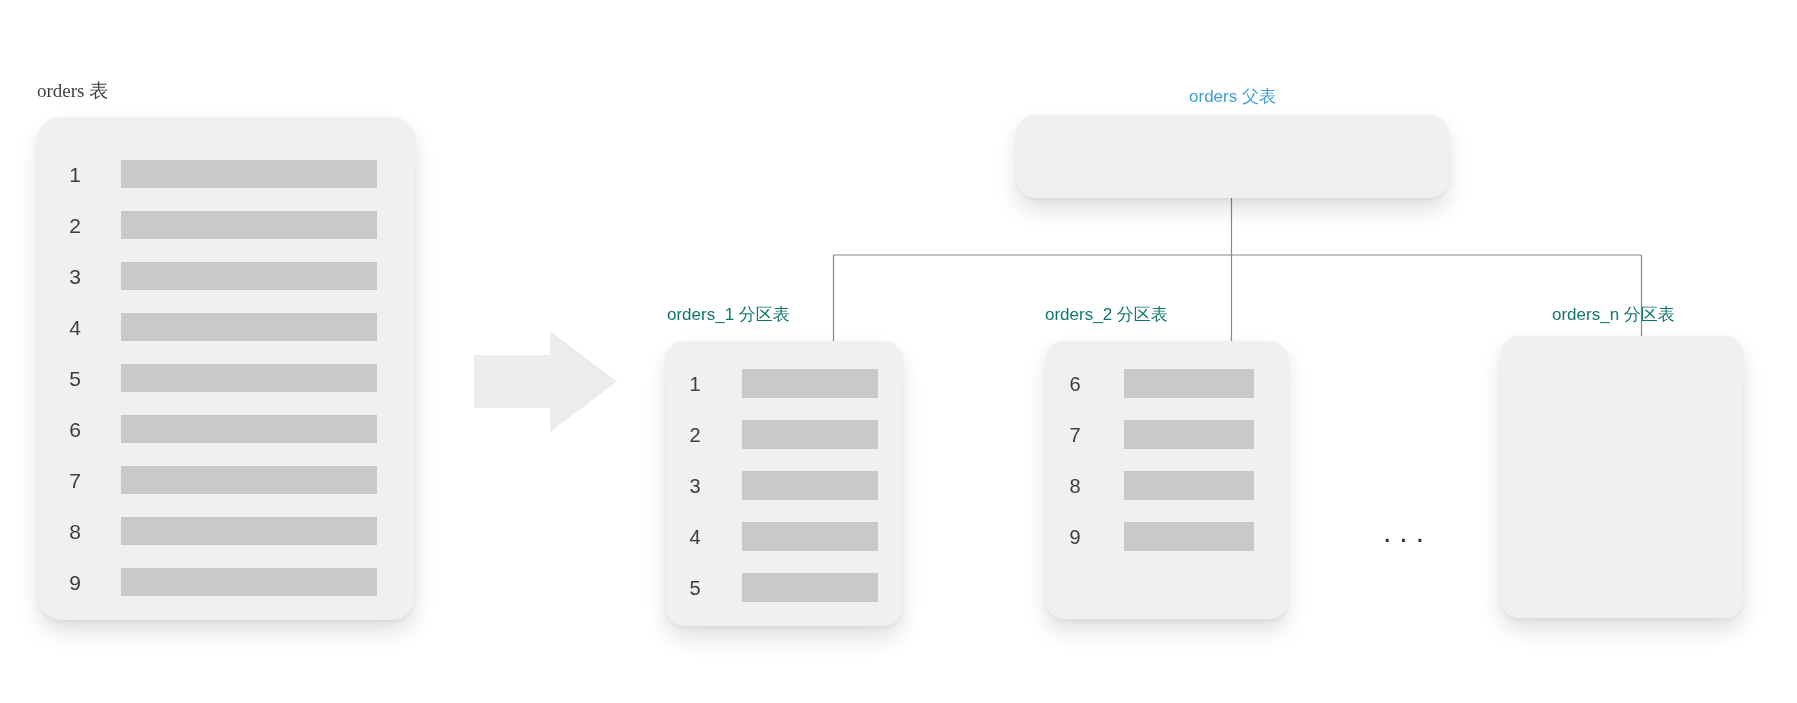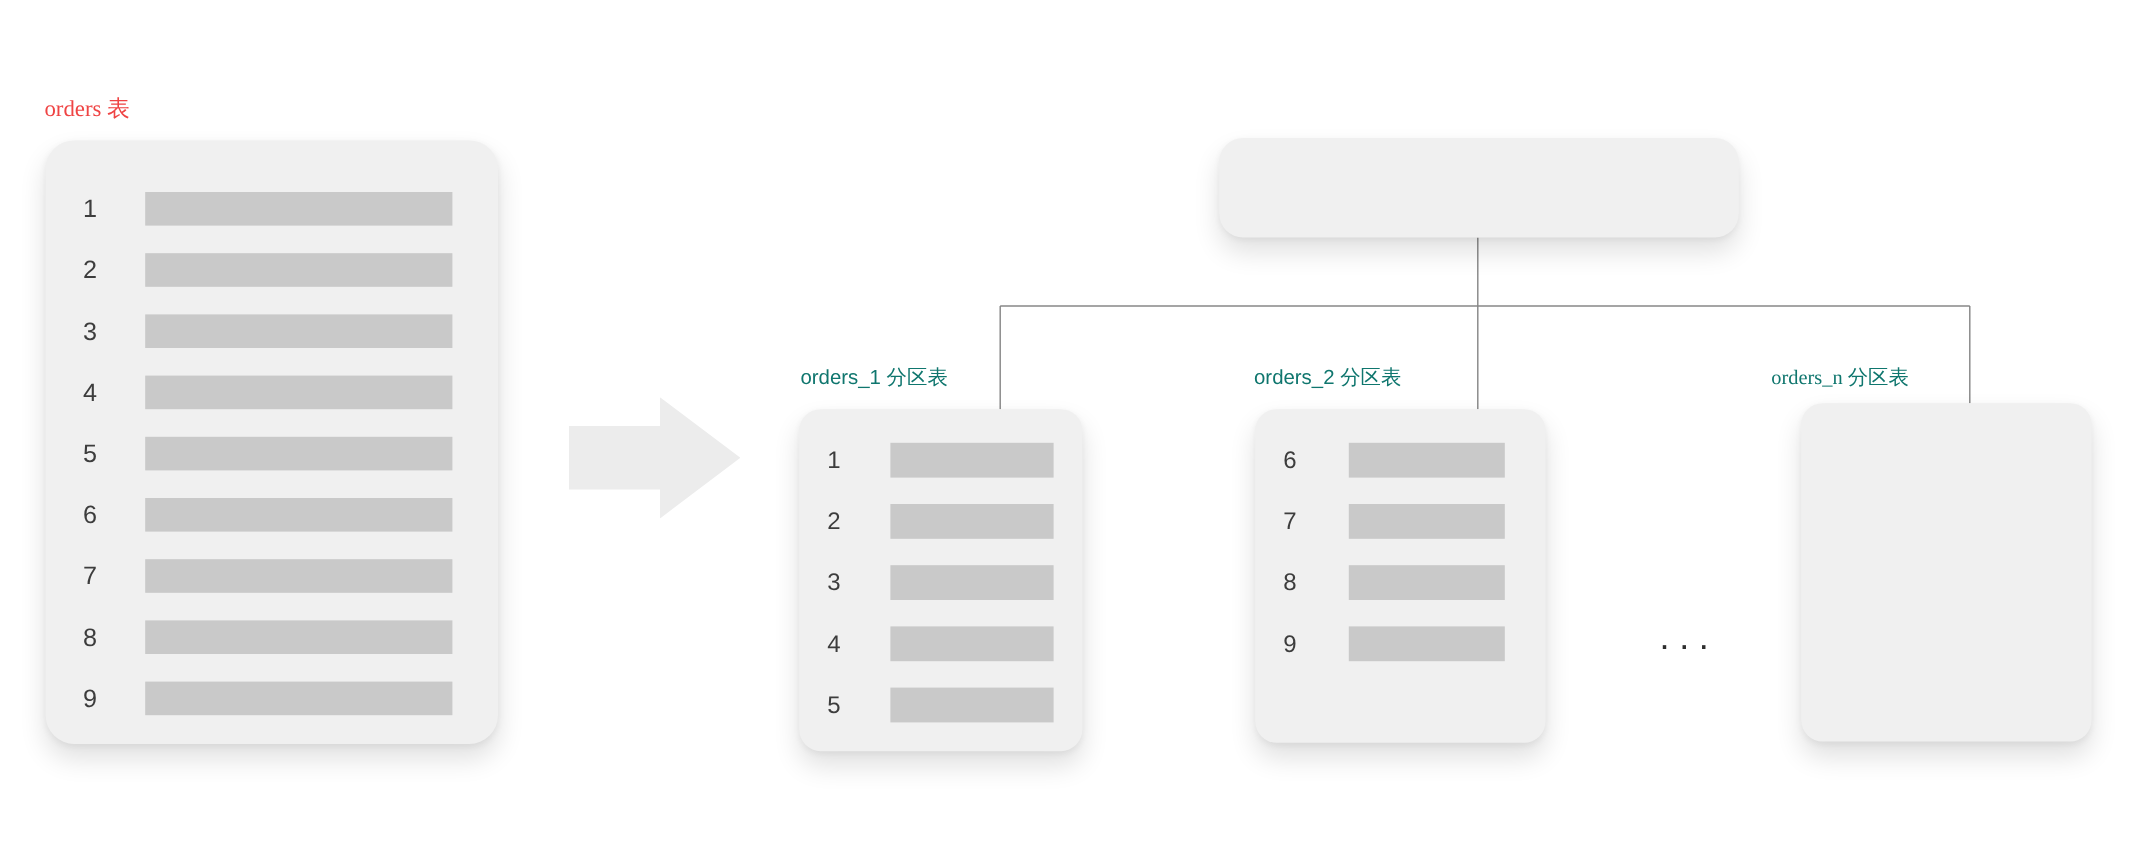--- a/index.html
+++ b/index.html
@@ -28,21 +28,21 @@
     line-height: 1;
   }
   .bar { background: #c9c9c9; }
 
   
   .source-label {
     position: absolute;
     left: 37px; top: 78px;
     font-family: "Liberation Serif", serif;
     font-size: 19px;
-    color: #ef4444;
+    color: #404040;
   }
   .source-card {
     left: 38px; top: 117px;
     width: 377px; height: 503px;
     border-radius: 24px;
   }
   .source-card .rows { padding-top: 43px; gap: 23px; }
   .source-card .row { height: 28px; }
   .source-card .num { width: 74px; font-size: 21px; }
   .source-card .bar { margin-left: 9px; width: 256px; height: 28px; }
@@ -80,21 +80,21 @@
   
   .part-label {
     position: absolute;
     top: 303px;
     font-size: 17px;
     color: #0f766e;
     white-space: nowrap;
   }
   .p1-label { left: 667px; }
   .p2-label { left: 1045px; }
-  .pn-label { left: 1476px; font-family: Liberation Serif, serif; }
+  .pn-label { left: 1552px; }
 
   .part-card { border-radius: 18px; }
   .part-card .rows { padding-top: 28px; gap: 22px; }
   .part-card .row { height: 29px; }
   .part-card .num { width: 58px; font-size: 20px; }
   .part-card .bar { margin-left: 18px; height: 29px; }
 
   .p1-card { left: 666px;  top: 341px; width: 236px; height: 285px; }
   .p1-card .bar { width: 136px; }
   .p2-card { left: 1046px; top: 341px; width: 242px; height: 278px; }
@@ -163,20 +163,21 @@
       </div>
       </div>
   </div>
 
   <div class="arrow-wrap">
     <svg width="143" height="101" viewBox="0 0 143 101" xmlns="http://www.w3.org/2000/svg">
       <polygon points="0,24 76,24 76,0 143,50.5 76,101 76,77 0,77" fill="#ececec"></polygon>
     </svg>
   </div>
 
+  <div class="parent-label">orders 父表</div>
   <div class="card parent-card"></div>
 
   <div class="part-label p1-label">orders_1 分区表</div>
   <div class="card part-card p1-card">
     <div class="rows">
         <div class="row">
         <span class="num">1</span>
         <span class="bar"></span>
       </div>
         <div class="row">

